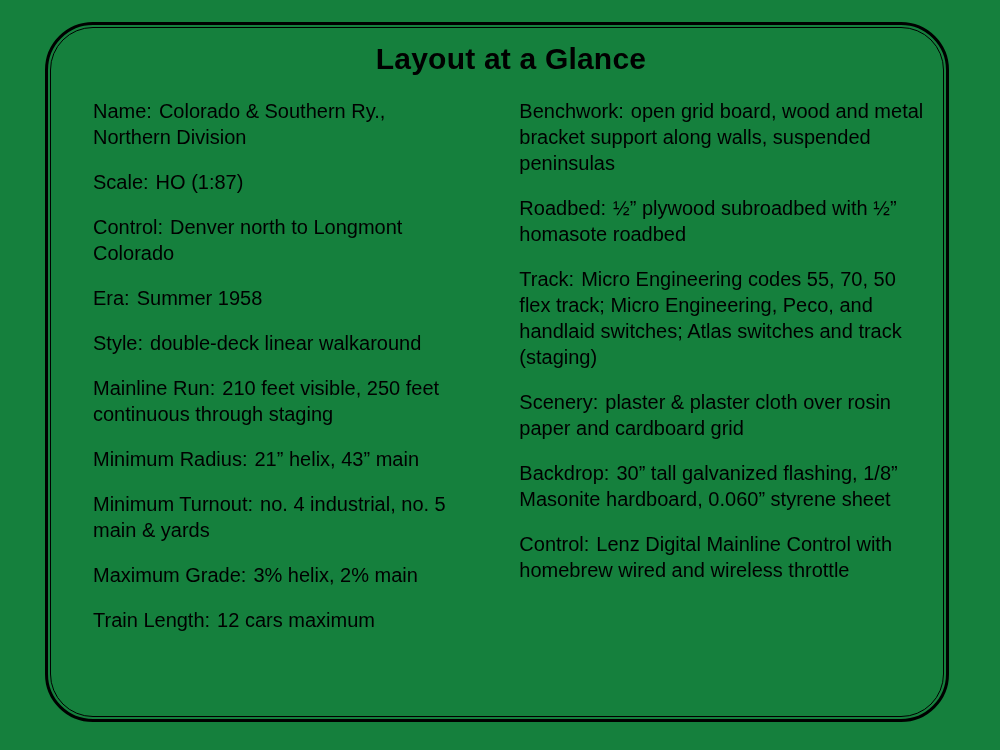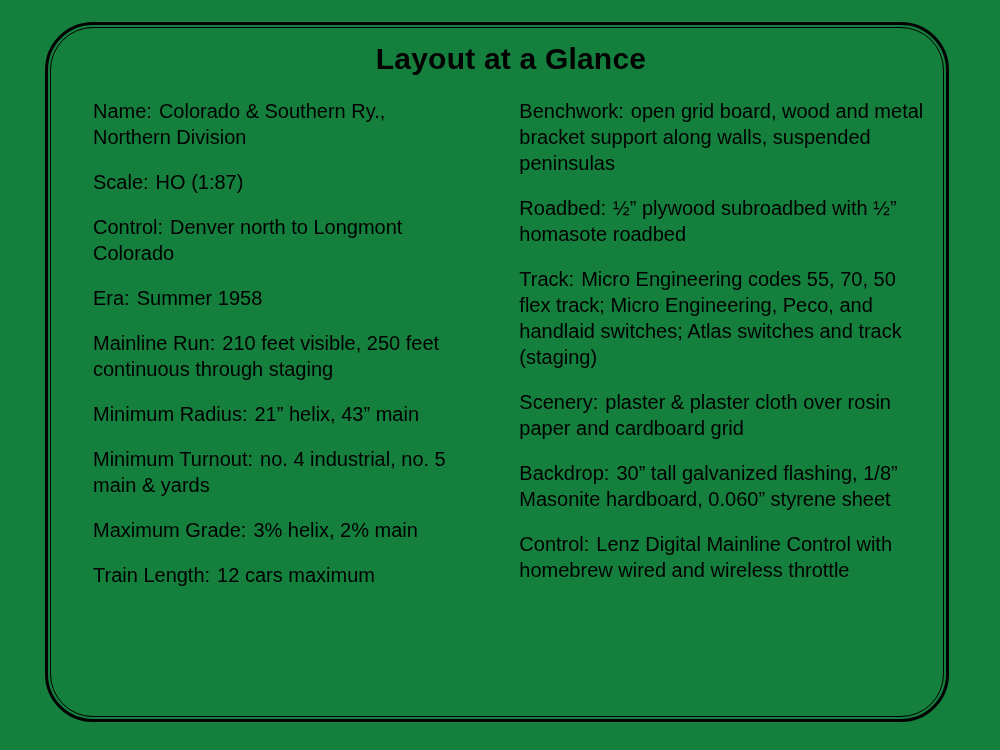--- a/index.html
+++ b/index.html
@@ -81,20 +81,21 @@
   <div class="content">
     <h1 class="title">Layout at a Glance</h1>
 
     <div class="cols">
 
       <div class="col-left">
         <p class="item"><span class="lbl">Name:</span><span>Colorado &amp; Southern Ry., Northern Division</span></p>
         <p class="item"><span class="lbl">Scale:</span><span>HO (1:87)</span></p>
         <p class="item"><span class="lbl">Control:</span><span>Denver north to Longmont Colorado</span></p>
         <p class="item"><span class="lbl">Era:</span><span>Summer 1958</span></p>
+        <p class="item"><span class="lbl">Style:</span><span>double-deck linear walkaround</span></p>
         <p class="item"><span class="lbl">Mainline Run:</span><span>210 feet visible, 250 feet continuous through staging</span></p>
         <p class="item"><span class="lbl">Minimum Radius:</span><span>21” helix, 43” main</span></p>
         <p class="item"><span class="lbl">Minimum Turnout:</span><span>no. 4 industrial, no. 5 main &amp; yards</span></p>
         <p class="item"><span class="lbl">Maximum Grade:</span><span>3% helix, 2% main</span></p>
         <p class="item"><span class="lbl">Train Length:</span><span>12 cars maximum</span></p>
       </div>
 
       <div class="col-right">
         <p class="item"><span class="lbl">Benchwork:</span><span>open grid board, wood and metal bracket support along walls, suspended peninsulas</span></p>
         <p class="item"><span class="lbl">Roadbed:</span><span>½” plywood subroadbed with ½” homasote roadbed</span></p>

